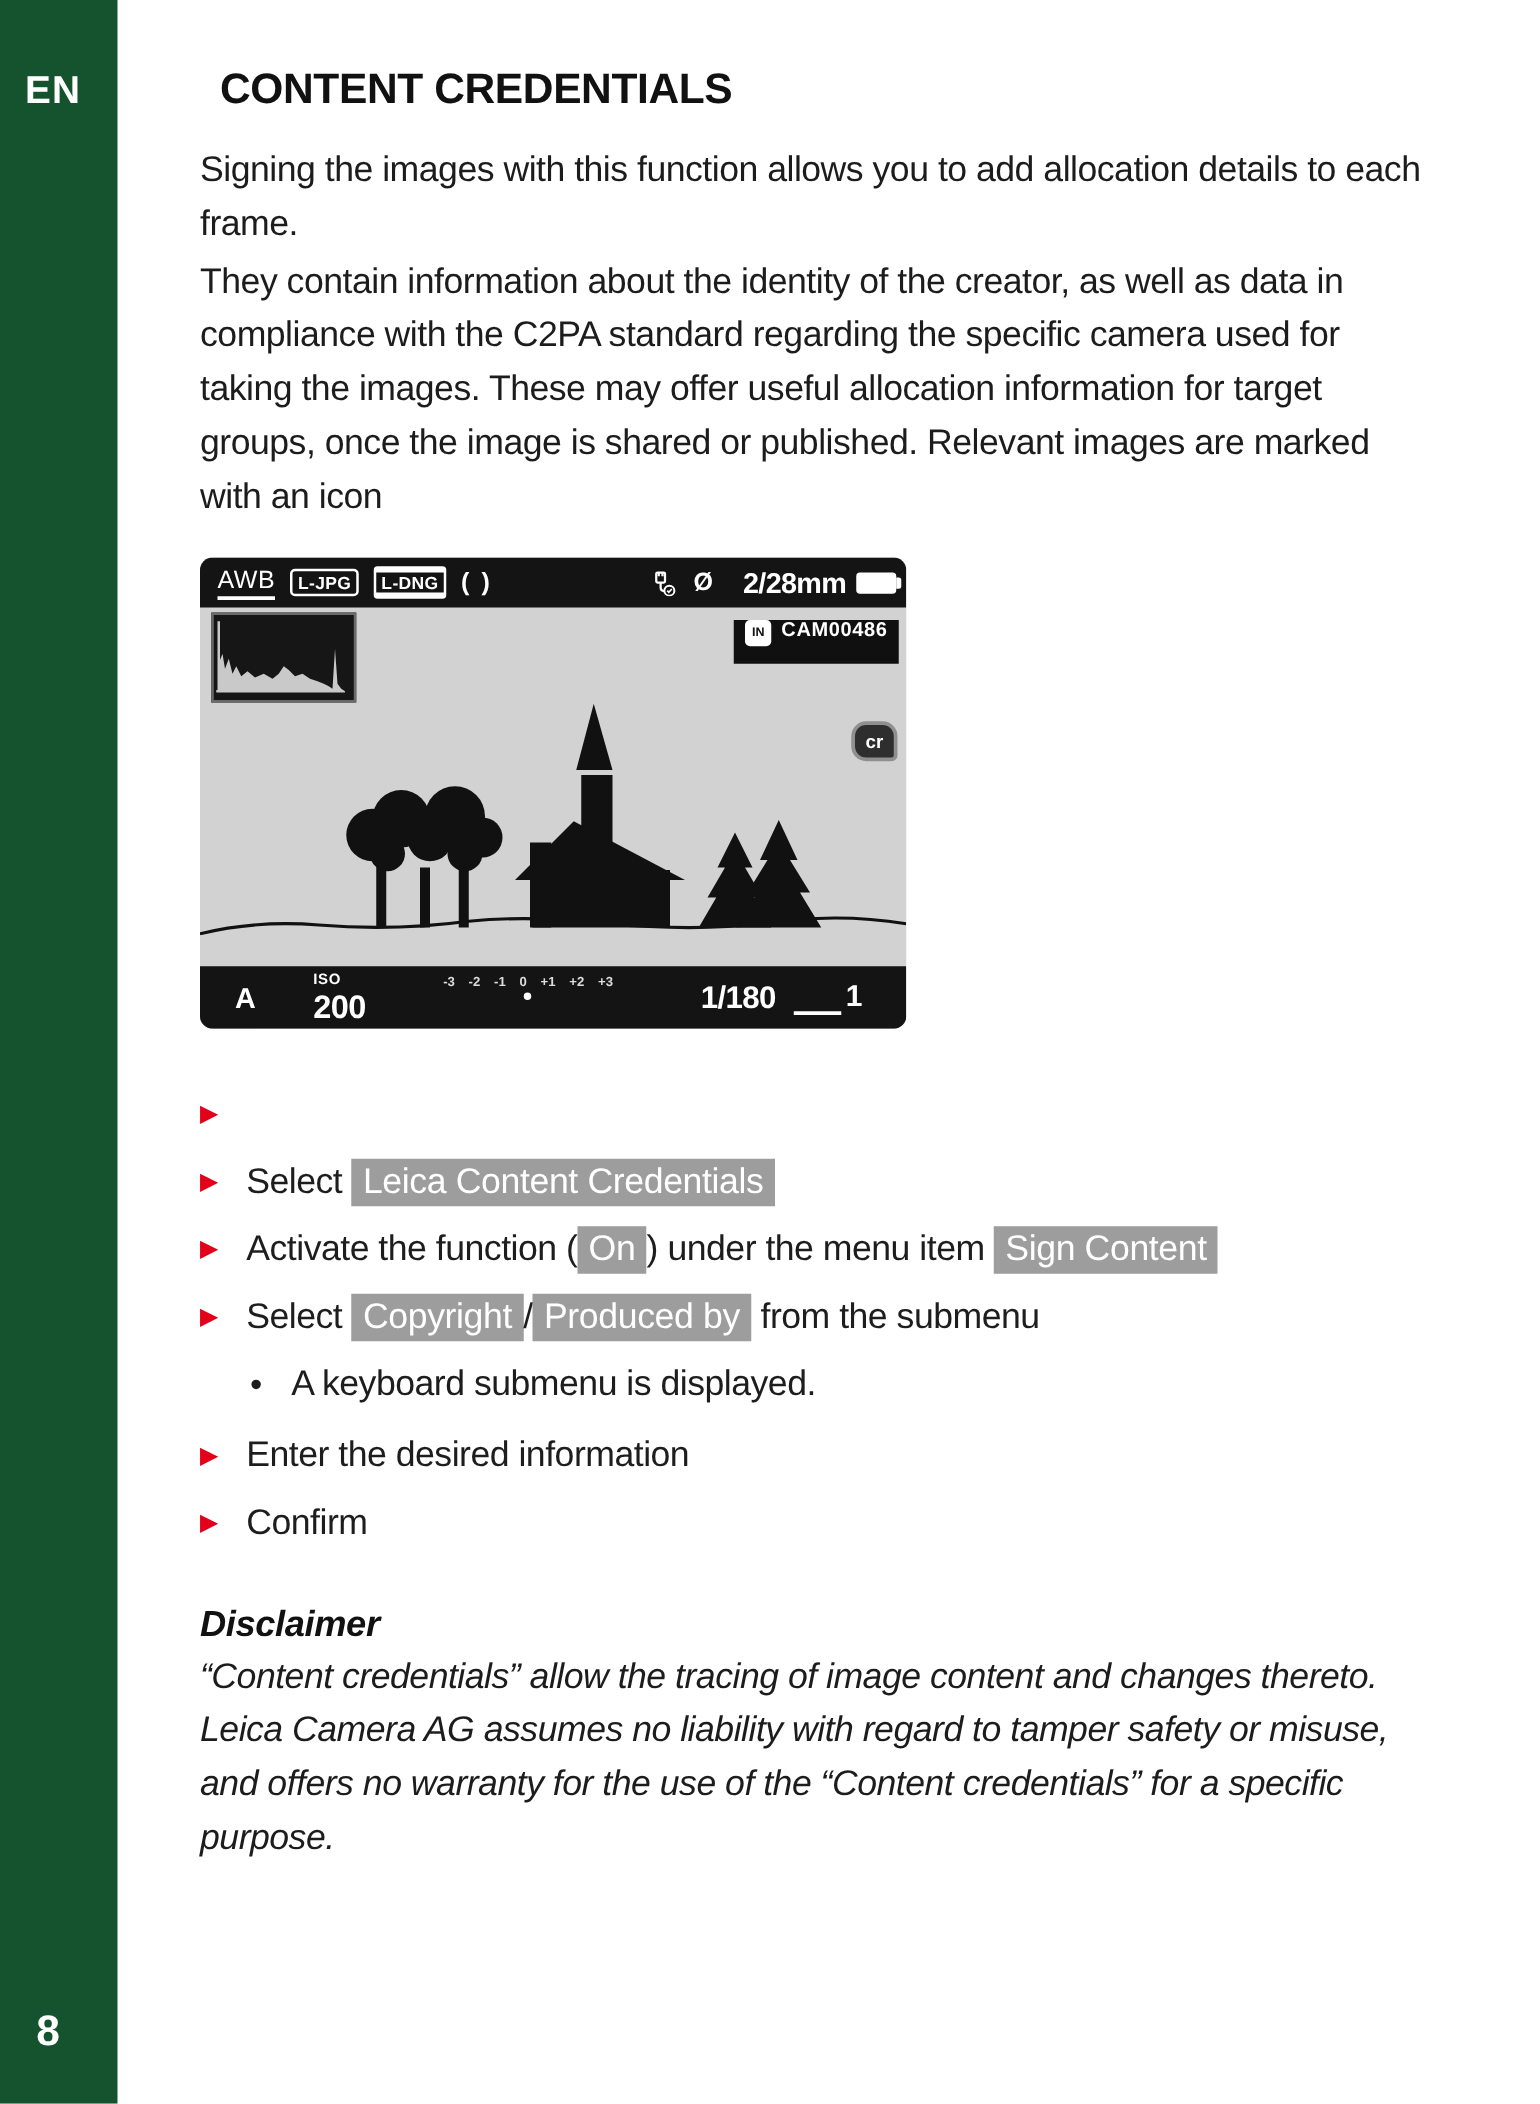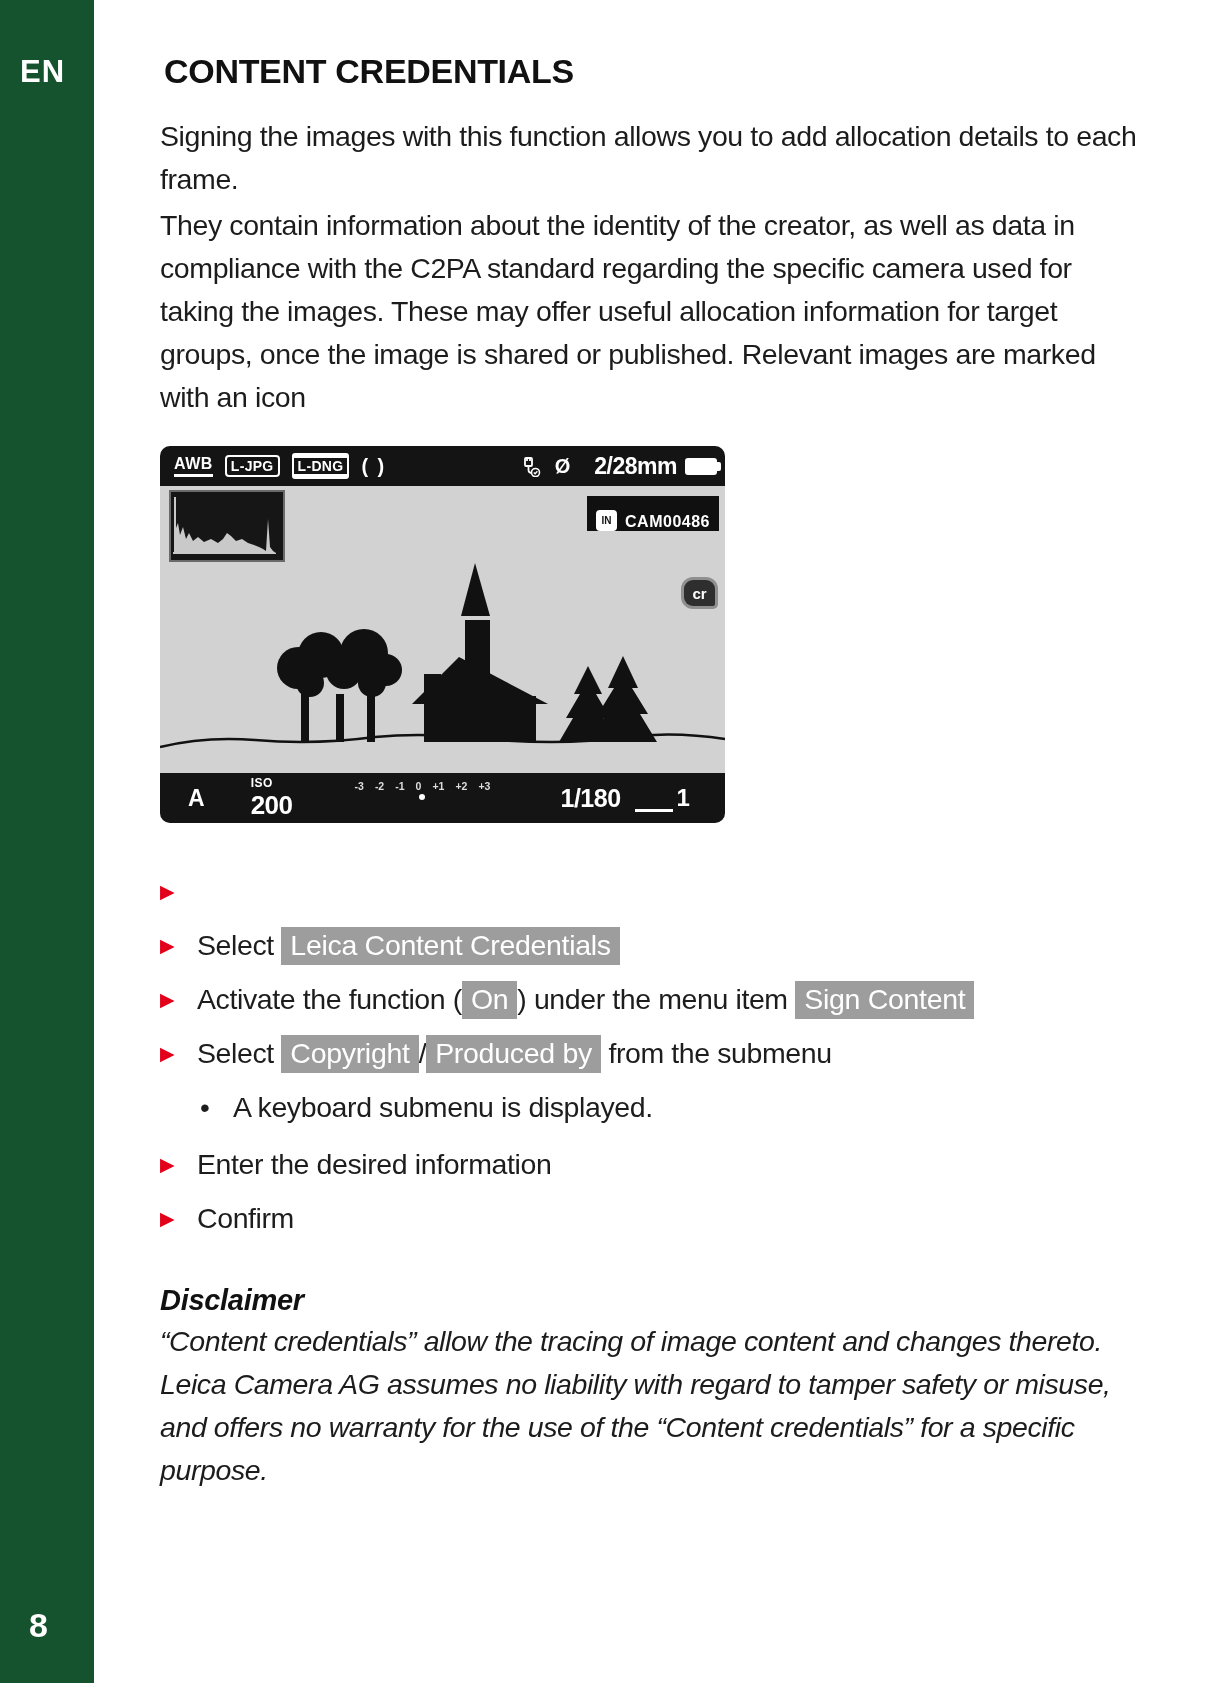--- a/index.html
+++ b/index.html
@@ -6,40 +6,40 @@
   body{
     width:1232px;height:1683px;background:#ffffff;position:relative;
     font-family:"Liberation Sans",sans-serif;color:#1d1d1d;overflow:hidden;
   }
   
   .sidebar{position:absolute;left:0;top:0;width:94px;height:1683px;background:#14532d;}
   .lang{position:absolute;top:54px;left:20px;color:#fff;font-weight:bold;font-size:31px;letter-spacing:1px;}
   .pagenum{position:absolute;bottom:38px;left:29px;color:#fff;font-weight:bold;font-size:34px;}
   
   .main{position:absolute;left:160px;top:52px;width:990px;}
-  h1.title{margin:0 0 24px 4px;font-size:34px;font-weight:bold;color:#111;letter-spacing:-0.3px;}
+  h1.title{margin:0 0 24px 16px;font-size:34px;font-weight:bold;color:#111;letter-spacing:-0.3px;}
   p.body{margin:0;font-size:28.5px;line-height:43px;letter-spacing:-0.4px;color:#1c1c1c;}
   p.body + p.body{margin-top:3px;}
   
   .screen{position:relative;width:565px;height:377px;background:#d2d2d2;border-radius:10px;
           overflow:hidden;margin:27px 0 47px 0;}
   .tbar{position:absolute;top:0;left:0;right:0;height:40px;background:#141414;display:flex;
         align-items:center;padding:0 8px 0 14px;color:#fff;z-index:3;}
-  .awb{font-weight:bold;font-size:16px;border-bottom:3px solid #fff;padding-bottom:1px;letter-spacing:.5px;}
+  .awb{font-weight:normal;font-size:20px;border-bottom:3px solid #fff;padding-bottom:1px;letter-spacing:.5px;}
   .fbox{font-weight:bold;font-size:14px;border:2px solid #fff;border-radius:4px;padding:1px 4px;margin-left:12px;letter-spacing:.3px;}
   .fbox.dng{border-top-width:5px;border-bottom-width:5px;border-radius:3px;padding:0 4px;}
   .meter{font-weight:bold;font-size:20px;margin-left:12px;letter-spacing:2px;}
   .cicons{margin-left:auto;display:flex;align-items:center;gap:13px;}
   .flashoff{font-size:20px;font-weight:bold;line-height:1;}
   .lens{font-weight:bold;font-size:23px;margin-left:24px;letter-spacing:-0.5px;}
   .batt{width:32px;height:17px;background:#fff;border-radius:3px;margin-left:8px;position:relative;}
   .batt:after{content:"";position:absolute;right:-4px;top:4px;width:4px;height:9px;background:#fff;border-radius:0 2px 2px 0;}
   .hist{position:absolute;left:9px;top:44px;width:112px;height:68px;background:#161616;border:2px solid #6a6a6a;z-index:2;}
   .camlabel{position:absolute;top:50px;right:6px;height:35px;background:#101010;display:flex;
-            align-items:flex-end;gap:8px;padding:0 9px;z-index:2;}
+            align-items:flex-start;gap:8px;padding:0 9px;z-index:2;}
   .inbadge{width:21px;height:21px;background:#fff;color:#111;border-radius:4px;font-size:10px;
            font-weight:bold;display:flex;align-items:center;justify-content:center;}
   .camname{color:#fff;font-weight:bold;font-size:16px;letter-spacing:0.5px;}
   .scene{position:absolute;left:0;top:0;width:565px;height:377px;z-index:1;}
   .crbadge{position:absolute;left:524px;top:134px;width:31px;height:26px;background:#2e2e2e;color:#fff;
            font-weight:bold;font-size:15px;display:flex;align-items:center;justify-content:center;
            border-radius:9px 9px 2px 9px;box-shadow:0 0 0 3px #8f8f8f;z-index:2;}
   .bbar{position:absolute;bottom:0;left:0;right:0;height:50px;background:#141414;display:flex;
         align-items:center;padding:0 18px 0 28px;color:#fff;z-index:3;}
   .mode{font-weight:bold;font-size:23px;}

